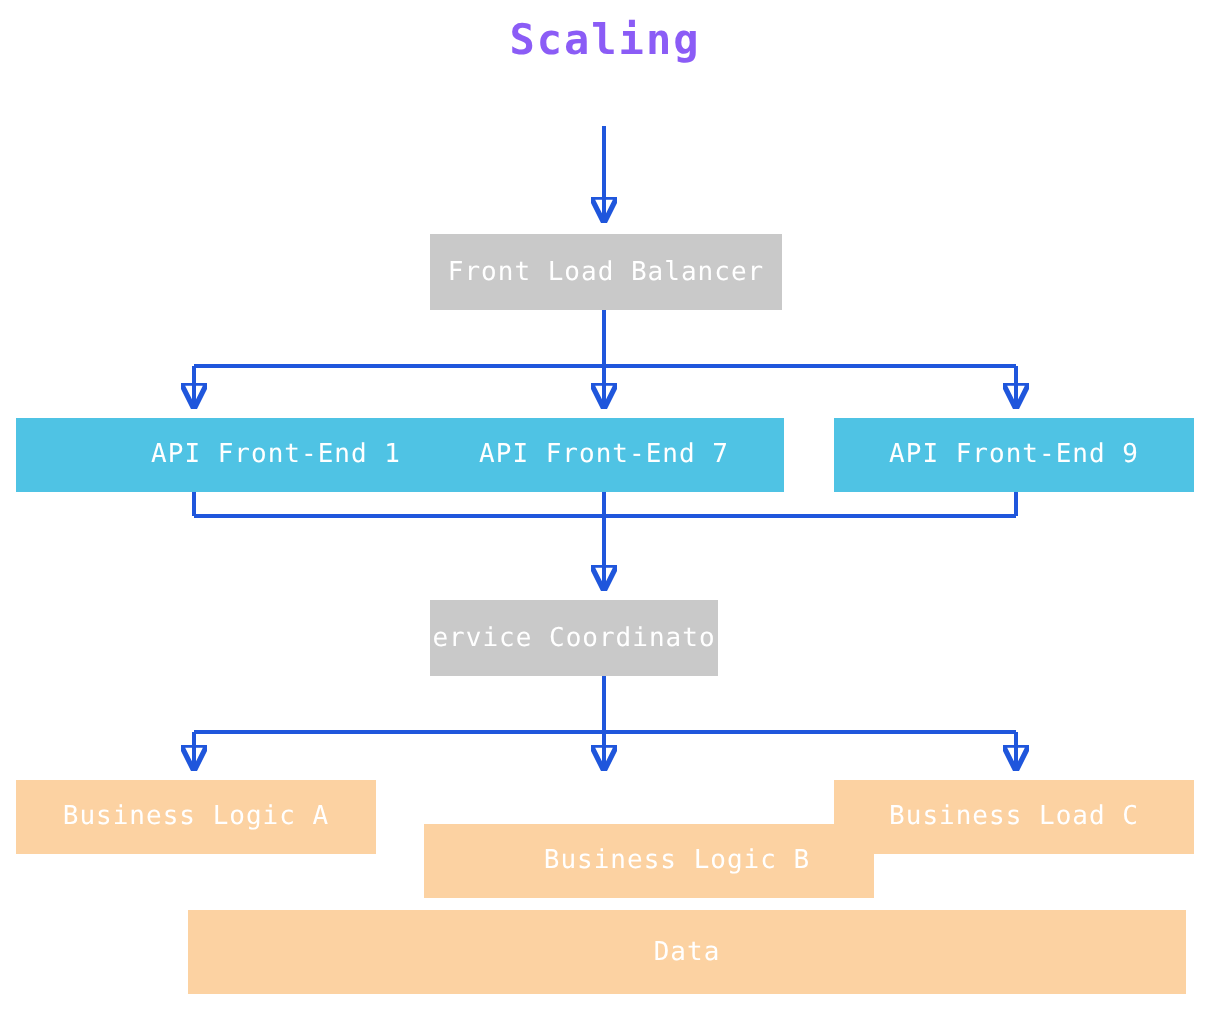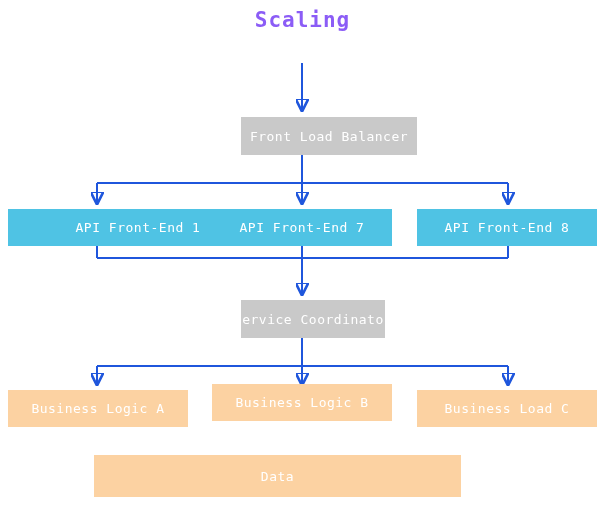--- a/index.html
+++ b/index.html
@@ -29,34 +29,34 @@
   .node {
     position: absolute;
     display: flex;
     align-items: center;
     justify-content: center;
     color: #ffffff;
     font-size: 13px;
     letter-spacing: 0.5px;
     white-space: nowrap;
   }
-  .node.gray   { background: #c9c9c9; margin-left: 26px; }
+  .node.gray   { background: #c9c9c9; }
   .node.cyan   { background: #4fc3e4; }
   .node.orange { background: #fcd2a2; }
 
   
   .n-lb    { left: 215px; top: 117px; width: 176px; height: 38px; }
   .n-api1  { left: 8px;   top: 209px; width: 180px; height: 37px; padding-left: 40px; }
   .n-api2  { left: 212px; top: 209px; width: 180px; height: 37px; }
   .n-api3  { left: 417px; top: 209px; width: 180px; height: 37px; }
   .n-coord { left: 215px; top: 300px; width: 144px; height: 38px; }
   .n-bla   { left: 8px;   top: 390px; width: 180px; height: 37px; }
-  .n-blb   { left: 212px; top: 384px; width: 180px; height: 37px; }
+  .n-blb   { left: 212px; top: 412px; width: 197px; height: 37px; padding-left: 28px; }
   .n-blc   { left: 417px; top: 390px; width: 180px; height: 37px; }
-  .n-data  { left: 94px;  top: 455px; width: 367px; height: 42px; }
+  .n-data  { left: 94px;  top: 455px; width: 499px; height: 42px; }
 
   .edges {
     position: absolute;
     left: 0; top: 0;
     width: 605px;
     height: 506px;
     pointer-events: none;
   }
   .edges path {
     stroke: #1f56dc;
@@ -98,21 +98,21 @@
     <path d="M302 366 V383" marker-end="url(#arrow)"></path>
     <path d="M508 366 V383" marker-end="url(#arrow)"></path>
   </svg>
 
   <div class="node gray n-lb">Front Load Balancer</div>
 
   <div class="node cyan n-api1">API Front-End 1</div>
 
   <div class="node cyan n-api2">API Front-End 7</div>
 
-  <div class="node cyan n-api3">API Front-End 8</div>
+  <div class="node cyan n-api3">API Front-End 9</div>
 
   <div class="node gray n-coord">Service Coordinator</div>
 
   <div class="node orange n-bla">Business Logic A</div>
 
   <div class="node orange n-blb">Business Logic B</div>
 
   <div class="node orange n-blc">Business Load C</div>
 
   <div class="node orange n-data">Data</div>

